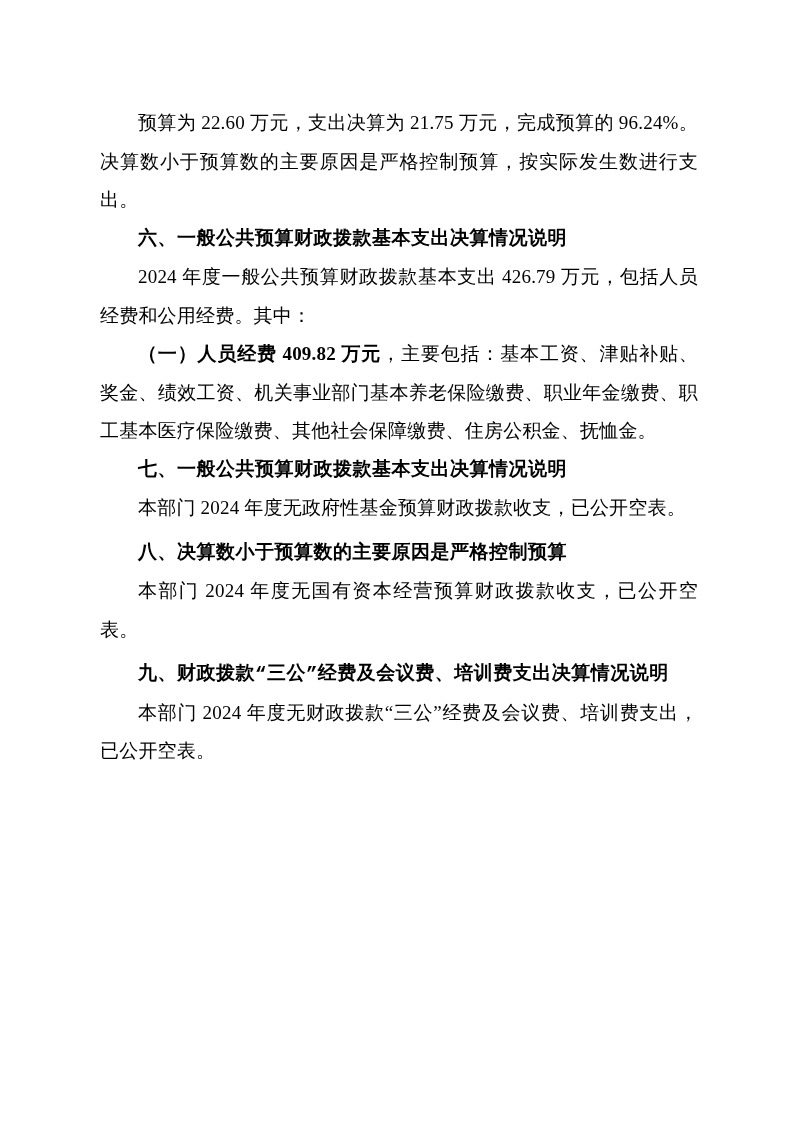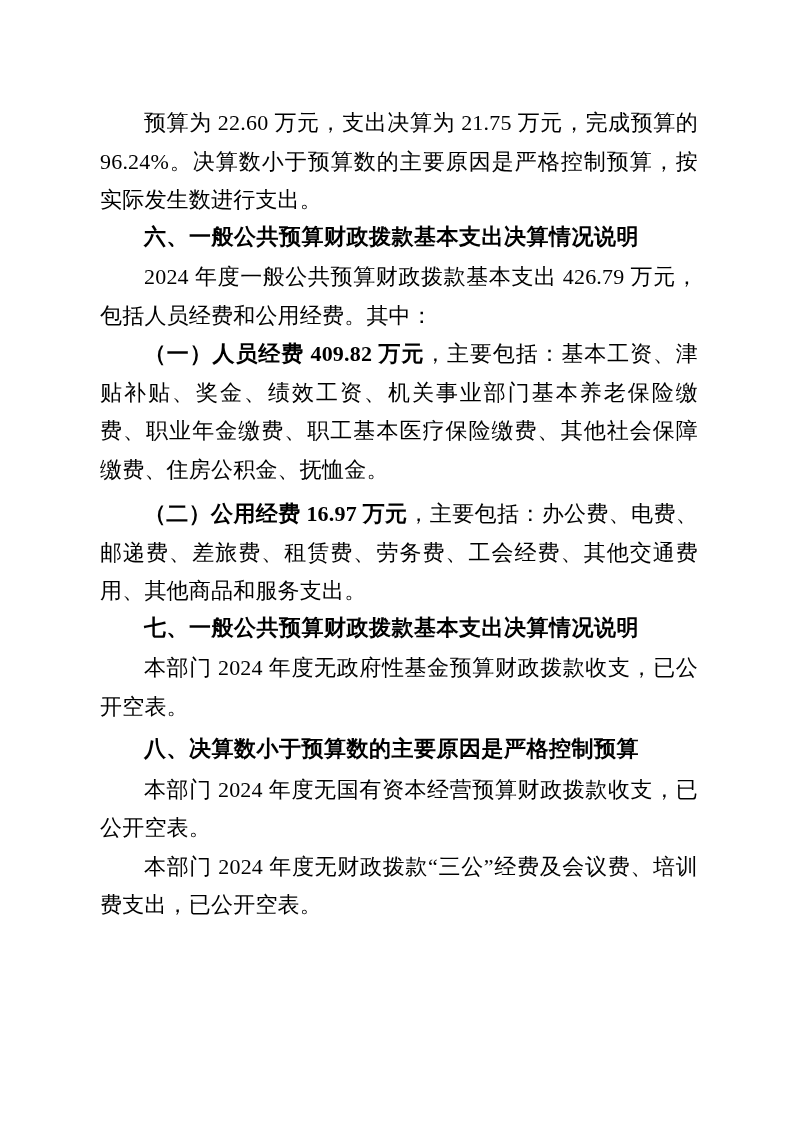--- a/index.html
+++ b/index.html
@@ -16,21 +16,21 @@
   }
   .content {
     position: absolute;
     left: 100px;
     top: 104px;
     width: 598px;
   }
   .para, .heading {
     margin: 0;
     padding: 0;
-    font-size: 22px;
+    font-size: 19px;
     line-height: 38.5px;
     text-align: justify;
     text-justify: inter-character;
     text-indent: 2em;
     color: #000000;
     word-break: normal;
     overflow-wrap: break-word;
   }
   .para {
     font-family: "Liberation Serif", "DejaVu Serif", serif;
@@ -55,26 +55,26 @@
 <main class="content">
 
   <p class="para">预算为 22.60 万元，支出决算为 21.75 万元，完成预算的 96.24%。决算数小于预算数的主要原因是严格控制预算，按实际发生数进行支出。</p>
 
   <h2 class="heading">六、一般公共预算财政拨款基本支出决算情况说明</h2>
 
   <p class="para">2024 年度一般公共预算财政拨款基本支出 426.79 万元，包括人员经费和公用经费。其中：</p>
 
   <p class="para"><span class="lead">（一）人员经费 409.82 万元</span><span>，主要包括：基本工资、津贴补贴、奖金、绩效工资、机关事业部门基本养老保险缴费、职业年金缴费、职工基本医疗保险缴费、其他社会保障缴费、住房公积金、抚恤金。</span></p>
 
-  <p class="para extra-space"><span class="lead">（二）公用经费 16.97 万元</span><span>，主要包括：办公费、电费、邮递费、差旅费、租赁费、劳务费、工会经费、其他交通费用、其他商品和服务支出。</span></p>
 
   <h2 class="heading">七、一般公共预算财政拨款基本支出决算情况说明</h2>
 
   <p class="para">本部门 2024 年度无政府性基金预算财政拨款收支，已公开空表。</p>
 
   <h2 class="heading extra-space">八、决算数小于预算数的主要原因是严格控制预算</h2>
 
   <p class="para">本部门 2024 年度无国有资本经营预算财政拨款收支，已公开空表。</p>
 
+  <h2 class="heading extra-space">九、财政拨款“三公”经费及会议费、培训费支出决算情况说明</h2>
 
   <p class="para">本部门 2024 年度无财政拨款“三公”经费及会议费、培训费支出，已公开空表。</p>
 
 </main>
 
 </body></html>

